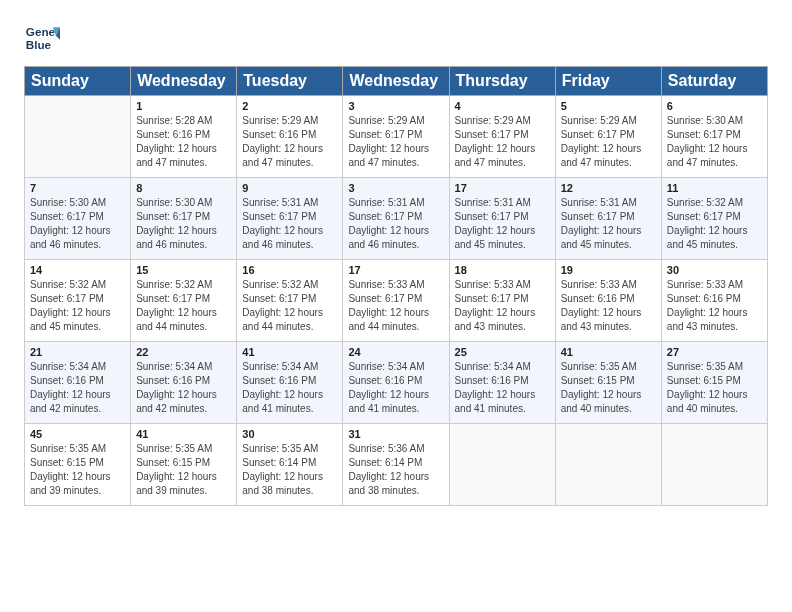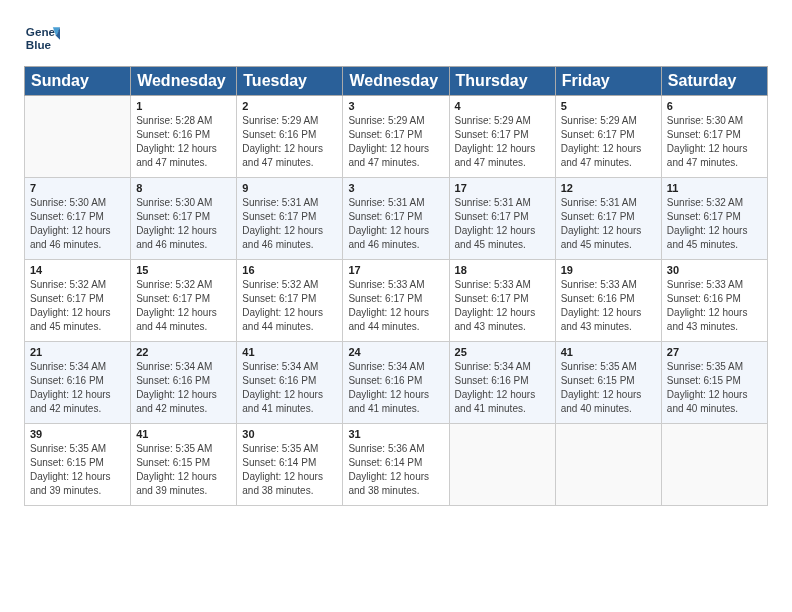--- a/index.html
+++ b/index.html
@@ -238,21 +238,21 @@
           <span class="day-num">41</span>
           <div class="day-detail">Sunrise: 5:35 AM<br>Sunset: 6:15 PM<br>Daylight: 12 hours and 40 minutes.</div>
         </td>
         <td>
           <span class="day-num">27</span>
           <div class="day-detail">Sunrise: 5:35 AM<br>Sunset: 6:15 PM<br>Daylight: 12 hours and 40 minutes.</div>
         </td>
       </tr>
       <tr>
         <td>
-          <span class="day-num">39</span>
+          <span class="day-num">45</span>
           <div class="day-detail">Sunrise: 5:35 AM<br>Sunset: 6:15 PM<br>Daylight: 12 hours and 39 minutes.</div>
         </td>
         <td>
           <span class="day-num">41</span>
           <div class="day-detail">Sunrise: 5:35 AM<br>Sunset: 6:15 PM<br>Daylight: 12 hours and 39 minutes.</div>
         </td>
         <td>
           <span class="day-num">30</span>
           <div class="day-detail">Sunrise: 5:35 AM<br>Sunset: 6:14 PM<br>Daylight: 12 hours and 38 minutes.</div>
         </td>

